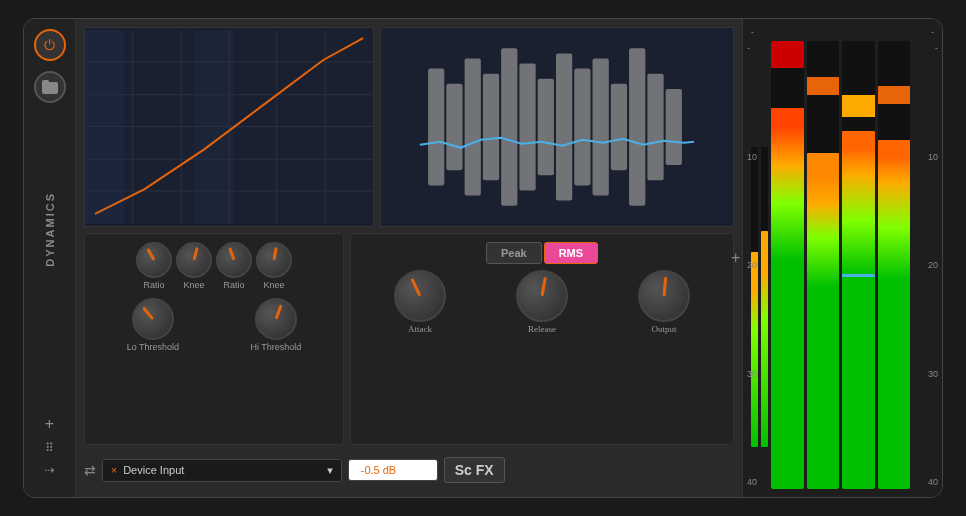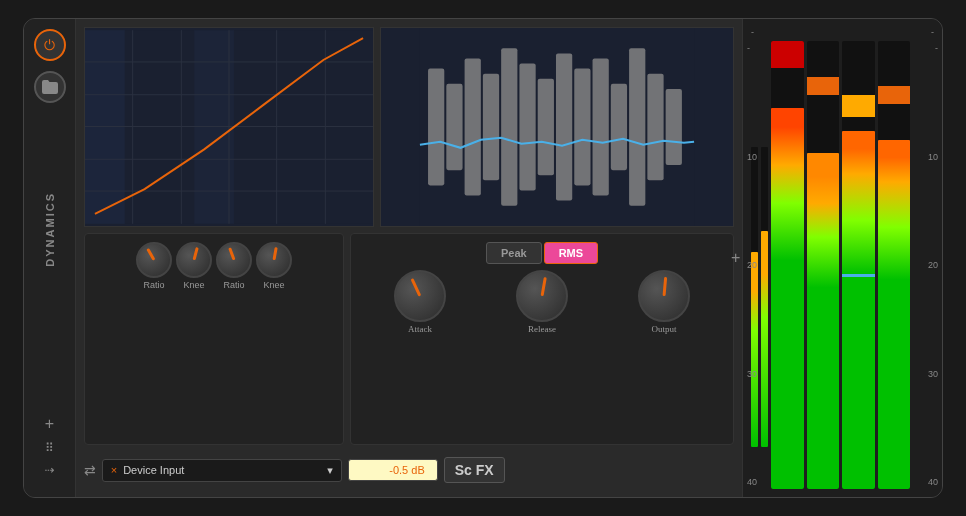--- a/index.html
+++ b/index.html
@@ -281,28 +281,28 @@
       cursor: pointer;
       max-width: 240px;
     }
 
     .device-input-x {
       color: #e8640a;
       font-size: 11px;
     }
 
     .db-display {
-      background: #fef9c3;
+      background: #ffffff;
       border: 1px solid #444;
       border-radius: 3px;
       color: #e8640a;
       padding: 4px 12px;
       font-size: 11px;
       min-width: 90px;
-      text-align: right;
+      text-align: left;
     }
 
     .sc-fx-btn {
       background: #333;
       border: 1px solid #555;
       border-radius: 3px;
       color: #ccc;
       padding: 4px 10px;
       font-size: 14px;
       cursor: pointer;
@@ -432,20 +432,36 @@
           </div>
 
           <div class="knob-container">
             <div class="knob knob-small">
               <div class="knob-indicator" style="transform: translateX(-50%) rotate(10deg);"></div>
             </div>
             <span class="knob-label">Knee</span>
           </div>
         </div>
 
+        <div class="threshold-bottom">
+
+          <div class="knob-container">
+            <div class="knob" style="margin-top:4px;">
+              <div class="knob-indicator" style="transform: translateX(-50%) rotate(-40deg);"></div>
+            </div>
+            <span class="knob-label">Lo Threshold</span>
+          </div>
+
+          <div class="knob-container">
+            <div class="knob" style="margin-top:4px;">
+              <div class="knob-indicator" style="transform: translateX(-50%) rotate(20deg);"></div>
+            </div>
+            <span class="knob-label">Hi Threshold</span>
+          </div>
+        </div>
       </div>
 
       <div class="controls-section">
         <div class="controls-top">
           <button class="mode-btn mode-btn-inactive">Peak</button>
           <button class="mode-btn mode-btn-active">RMS</button>
         </div>
         <div class="controls-bottom">
 
           <div class="knob-container">

